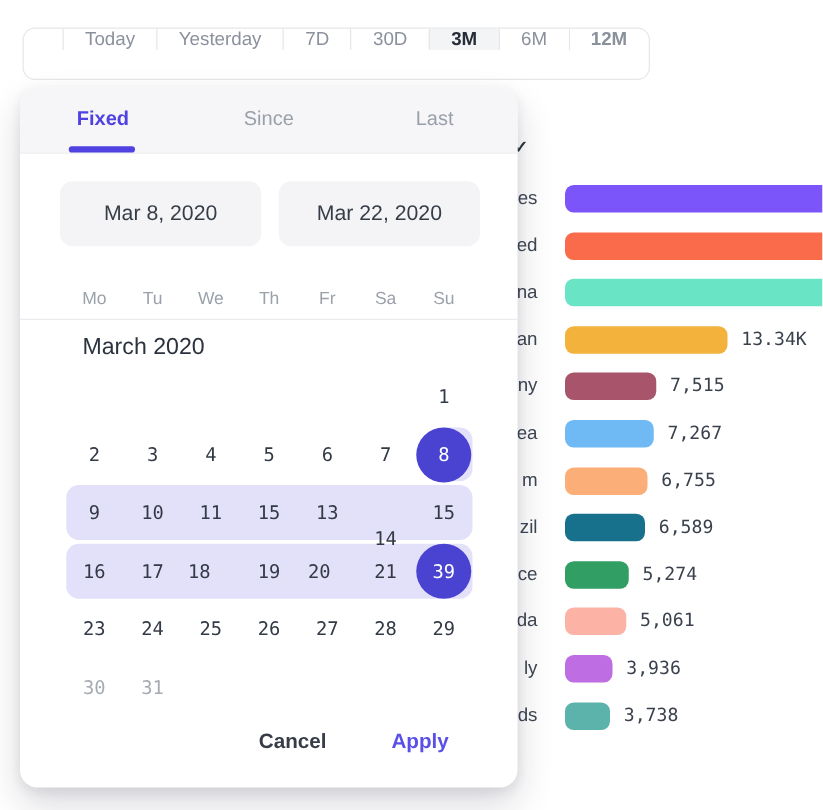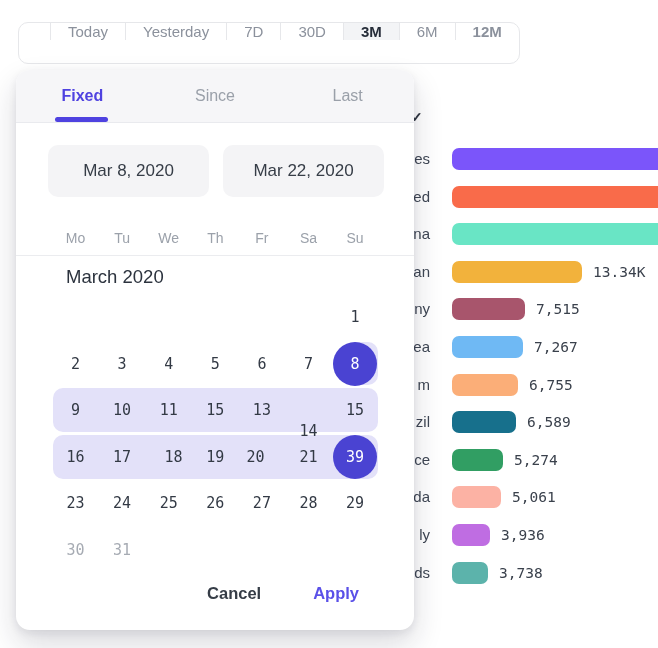--- a/index.html
+++ b/index.html
@@ -148,21 +148,21 @@
         <div class="day sel" style="left: 317.1px; top: 271.5px;">8</div>
         <div class="day" style="left: 36px; top: 318px;">9</div>
         <div class="day" style="left: 82.6px; top: 318px;">10</div>
         <div class="day" style="left: 129.2px; top: 318px;">11</div>
         <div class="day" style="left: 175.8px; top: 318px;">15</div>
         <div class="day" style="left: 222.4px; top: 318px;">13</div>
         <div class="day" style="left: 269px; top: 318px; margin-top: 21px;">14</div>
         <div class="day" style="left: 315.6px; top: 318px;">15</div>
         <div class="day" style="left: 36px; top: 364.5px;">16</div>
         <div class="day" style="left: 82.6px; top: 364.5px;">17</div>
-        <div class="day" style="left: 134px; top: 364.5px;">18</div>
+        <div class="day" style="left: 120px; top: 364.5px;">18</div>
         <div class="day" style="left: 175.8px; top: 364.5px;">19</div>
         <div class="day" style="left: 216px; top: 364.5px;">20</div>
         <div class="day" style="left: 269px; top: 364.5px;">21</div>
         <div class="day sel" style="left: 317.1px; top: 364.5px;">39</div>
         <div class="day" style="left: 36px; top: 411px;">23</div>
         <div class="day" style="left: 82.6px; top: 411px;">24</div>
         <div class="day" style="left: 129.2px; top: 411px;">25</div>
         <div class="day" style="left: 175.8px; top: 411px;">26</div>
         <div class="day" style="left: 222.4px; top: 411px;">27</div>
         <div class="day" style="left: 269px; top: 411px;">28</div>

